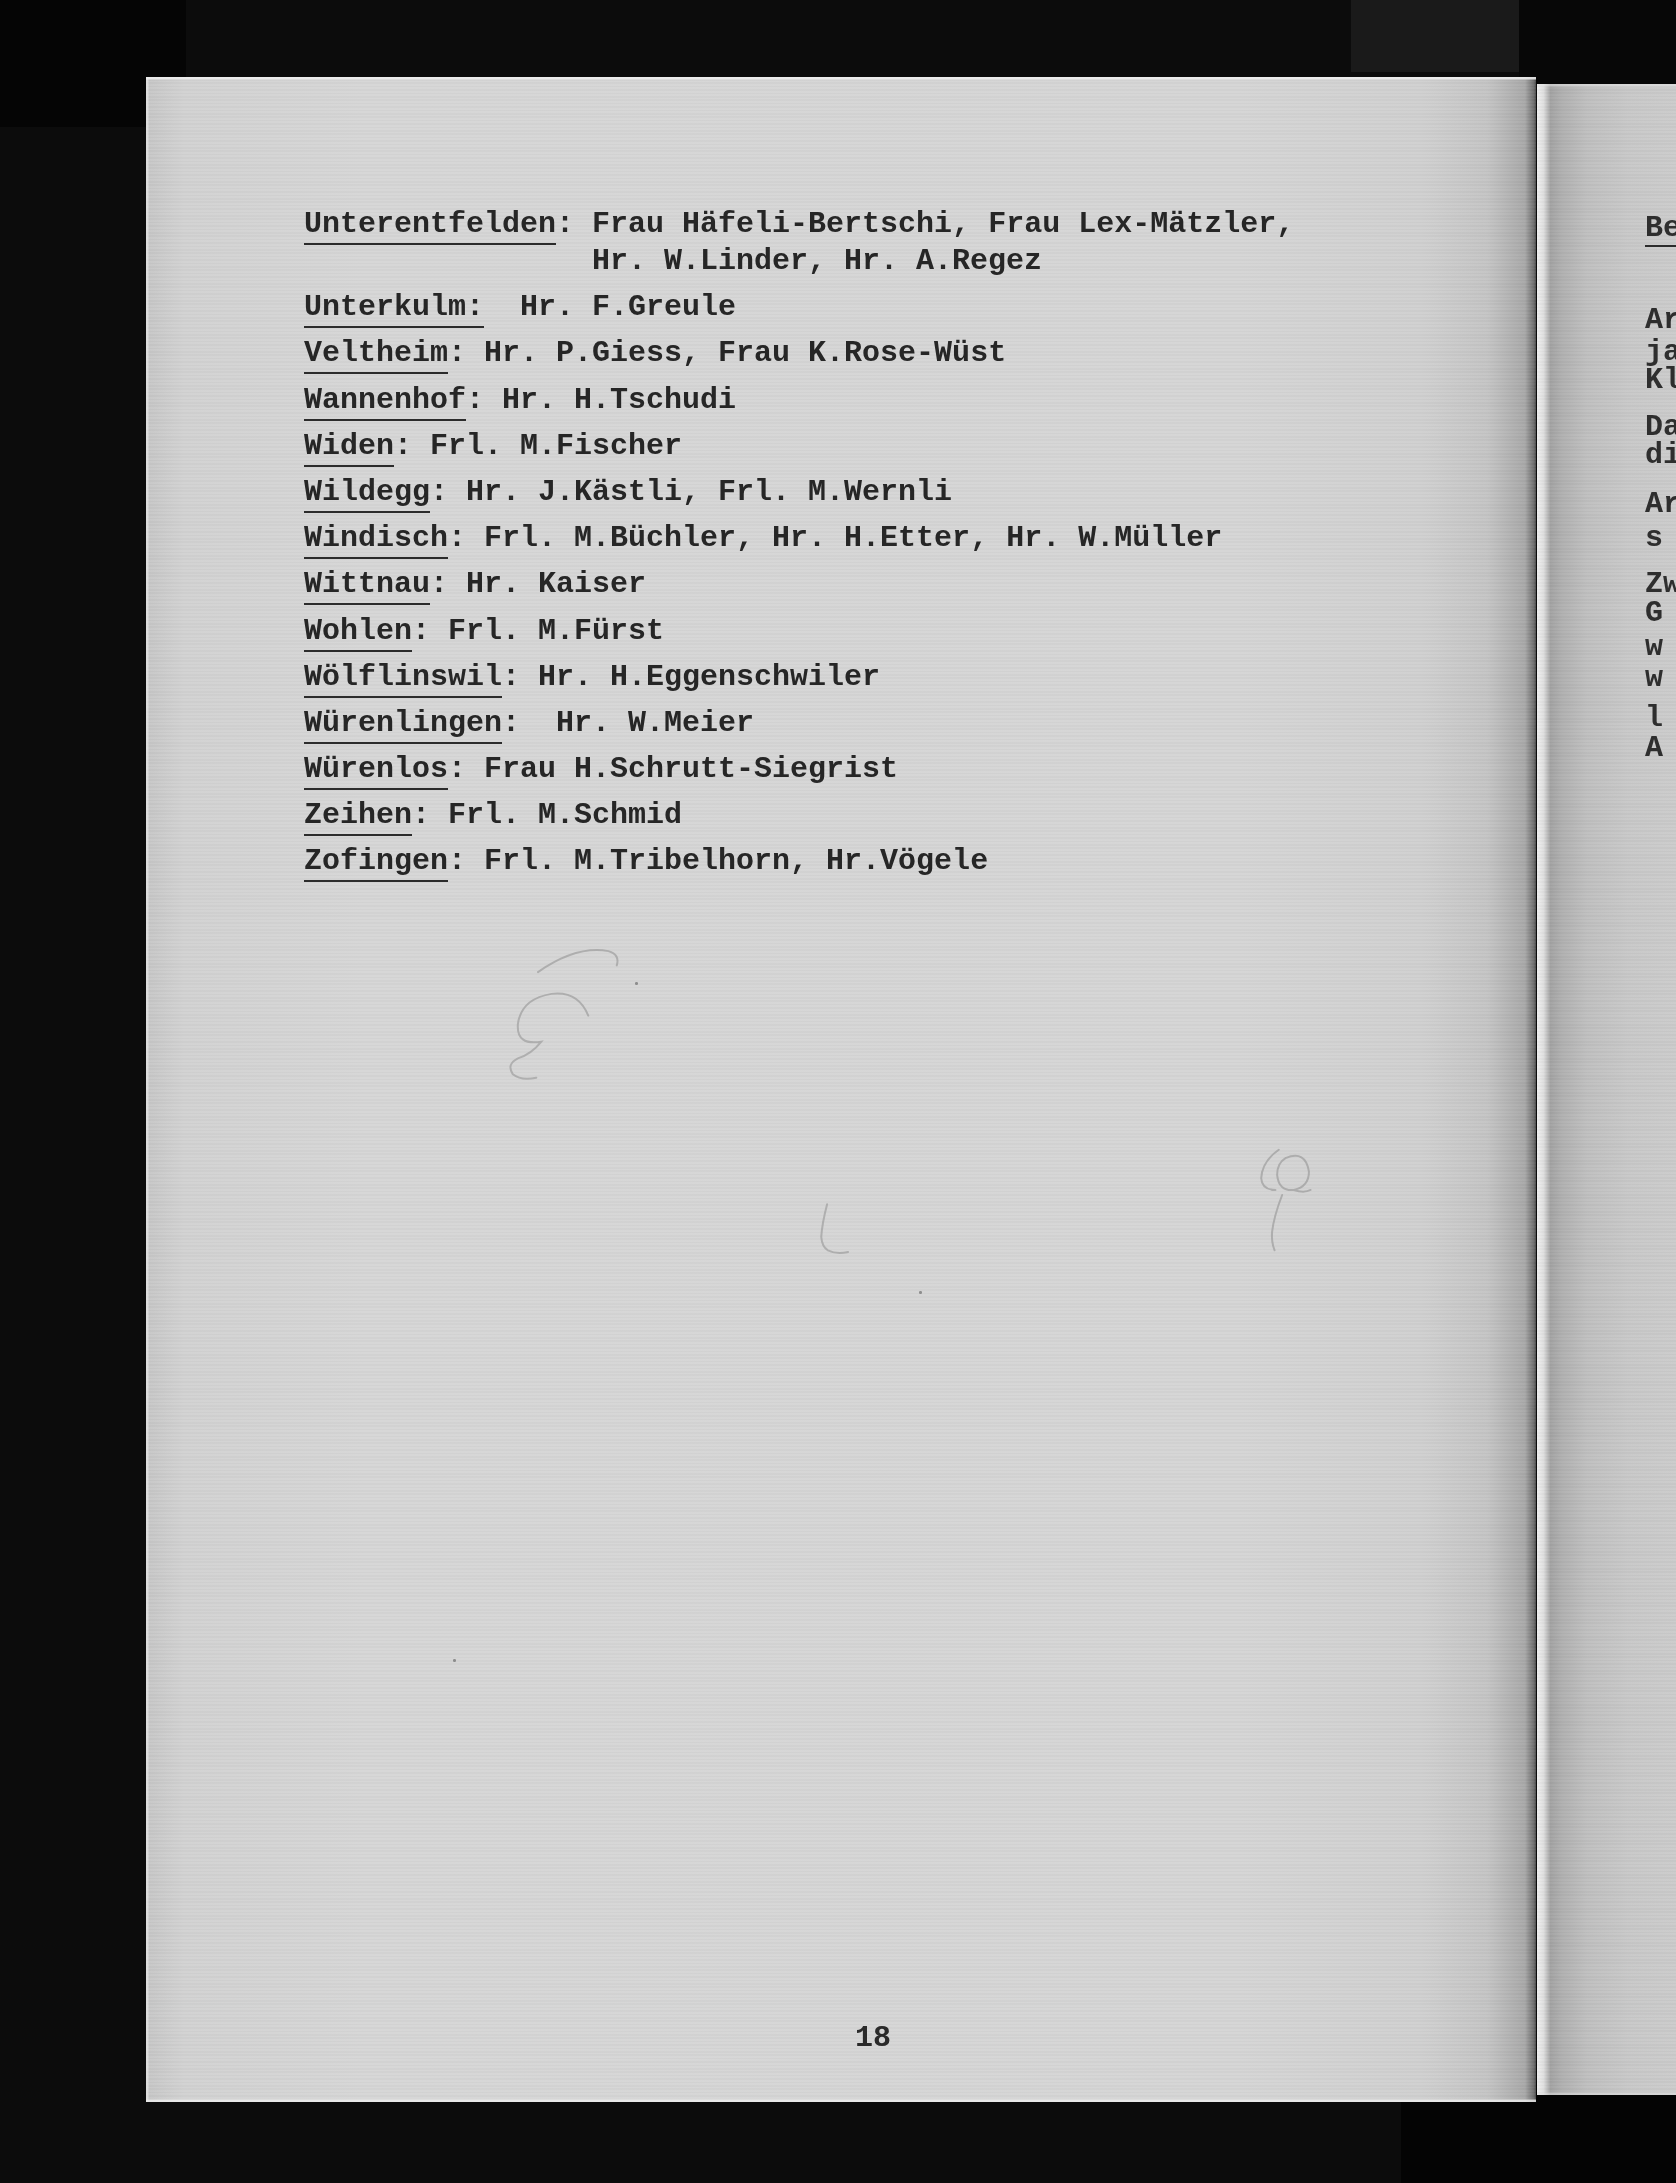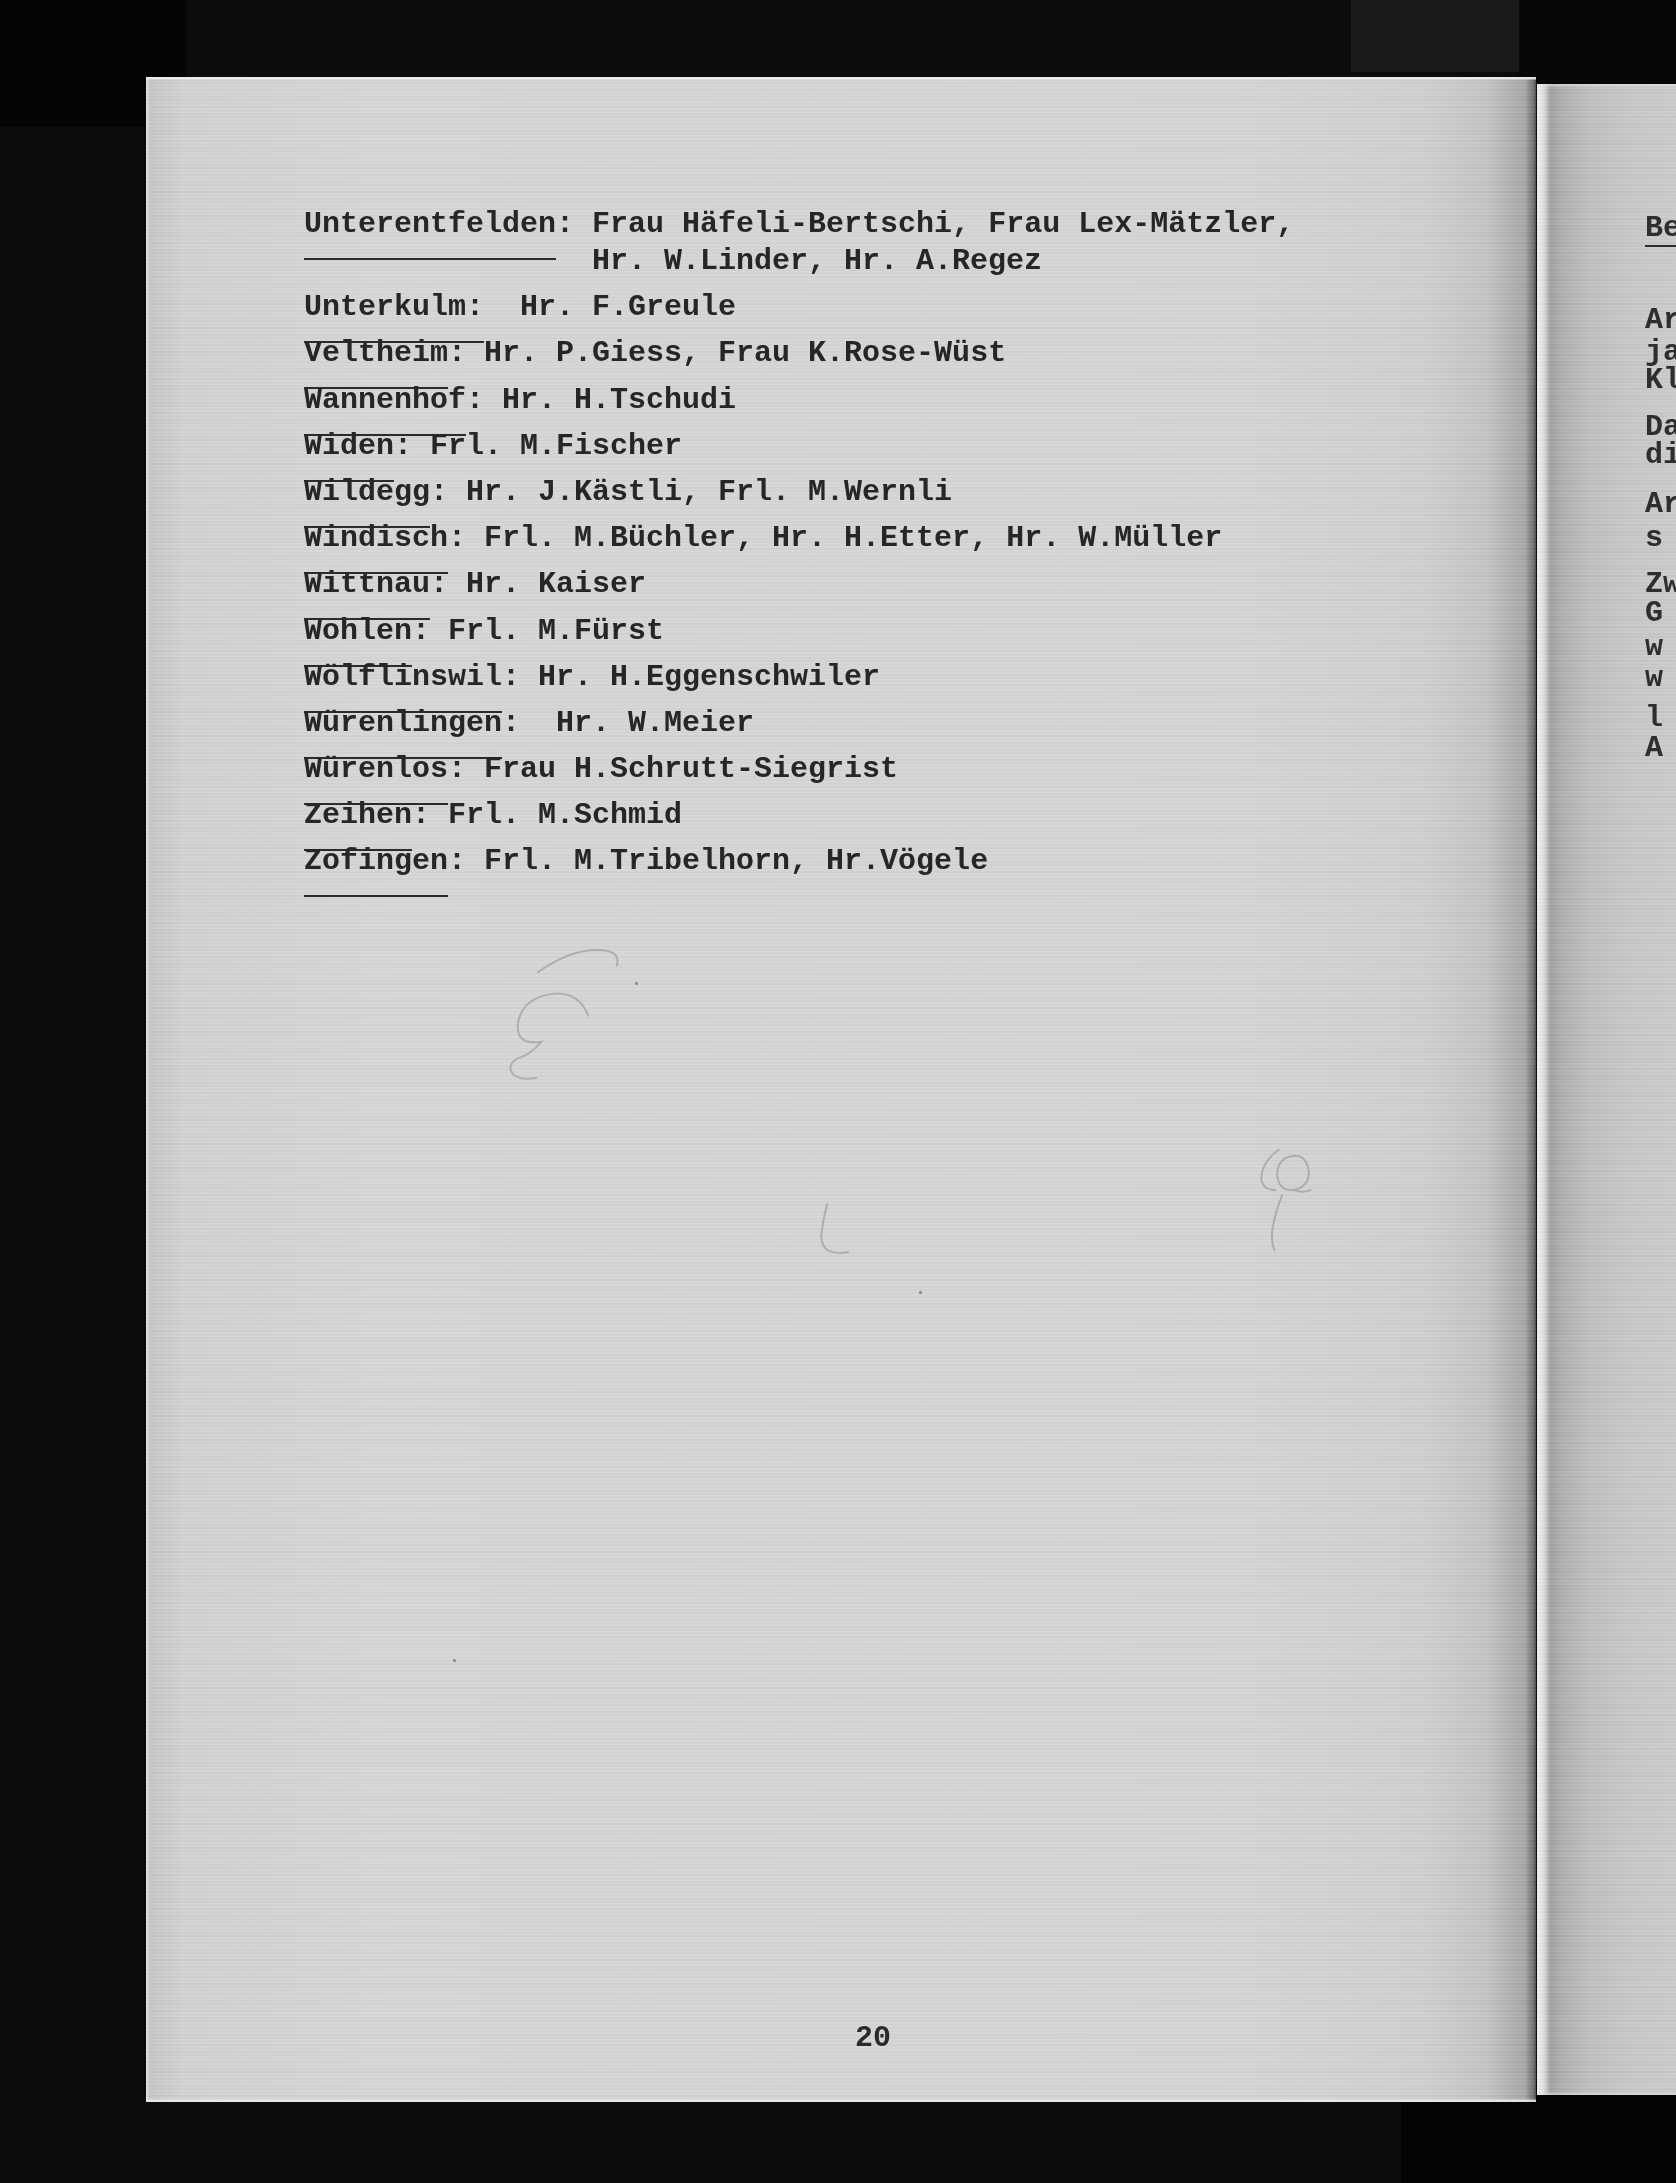--- a/index.html
+++ b/index.html
@@ -38,21 +38,21 @@
     box-shadow: inset 0 2.5px 0 rgba(230,230,230,0.5), inset 0 -2.5px 0 rgba(225,225,225,0.5);
   }
 
   #entries{
     position:absolute;left:304px;top:206px;
     font-size:30px;font-weight:700;color:#262626;
     line-height:37px;white-space:pre;
     letter-spacing:0;
   }
   .entry{margin-bottom:9.2px;}
-  .place{border-bottom:2.5px solid #2c2c2c;padding-bottom:17px;font-family:Liberation Mono, monospace;}
+  .place{border-bottom:2.5px solid #2c2c2c;padding-bottom:2px;font-family:Liberation Mono, monospace;}
   .line2{padding-left:16ch;}
 
   #page-number{
     position:absolute;left:855px;top:2023px;
     font-size:30px;font-weight:700;color:#2a2a2a;line-height:30px;
   }
 
   .frag{
     position:absolute;left:1645px;
     font-size:30px;font-weight:700;color:#2e2e2e;line-height:30px;white-space:pre;
@@ -68,21 +68,21 @@
 <div class="patch" id="patch-top-left"></div>
 <div class="patch" id="patch-top-right-light"></div>
 <div class="patch" id="patch-top-far-right"></div>
 <div class="patch" id="patch-bottom-right"></div>
 
 <div id="left-page"></div>
 <div id="right-page"></div>
 
 <div id="entries"><div class="entry"><span class="place">Unterentfelden</span><span>: </span><span>Frau Häfeli-Bertschi, Frau Lex-Mätzler,</span><div class="line2">Hr. W.Linder, Hr. A.Regez</div></div><div class="entry"><span class="place">Unterkulm:</span><span>  </span><span>Hr. F.Greule</span></div><div class="entry"><span class="place">Veltheim</span><span>: </span><span>Hr. P.Giess, Frau K.Rose-Wüst</span></div><div class="entry"><span class="place">Wannenhof</span><span>: </span><span>Hr. H.Tschudi</span></div><div class="entry"><span class="place">Widen</span><span>: </span><span>Frl. M.Fischer</span></div><div class="entry"><span class="place">Wildegg</span><span>: </span><span>Hr. J.Kästli, Frl. M.Wernli</span></div><div class="entry"><span class="place">Windisch</span><span>: </span><span>Frl. M.Büchler, Hr. H.Etter, Hr. W.Müller</span></div><div class="entry"><span class="place">Wittnau</span><span>: </span><span>Hr. Kaiser</span></div><div class="entry"><span class="place">Wohlen</span><span>: </span><span>Frl. M.Fürst</span></div><div class="entry"><span class="place">Wölflinswil</span><span>: </span><span>Hr. H.Eggenschwiler</span></div><div class="entry"><span class="place">Würenlingen</span><span>:  </span><span>Hr. W.Meier</span></div><div class="entry"><span class="place">Würenlos</span><span>: </span><span>Frau H.Schrutt-Siegrist</span></div><div class="entry"><span class="place">Zeihen</span><span>: </span><span>Frl. M.Schmid</span></div><div class="entry"><span class="place">Zofingen</span><span>: </span><span>Frl. M.Tribelhorn, Hr.Vögele</span></div></div>
 
-<div id="page-number">20</div>
+<div id="page-number">18</div>
 
 <div id="fragments">
     <div class="frag underlined" style="top: 213px;">Be</div>
     <div class="frag" style="top: 305px;">Ar</div>
     <div class="frag" style="top: 337px;">ja</div>
     <div class="frag" style="top: 365px;">Kl</div>
     <div class="frag" style="top: 412px;">Da</div>
     <div class="frag" style="top: 440px;">di</div>
     <div class="frag" style="top: 489px;">Ar</div>
     <div class="frag" style="top: 523px;">s</div>

